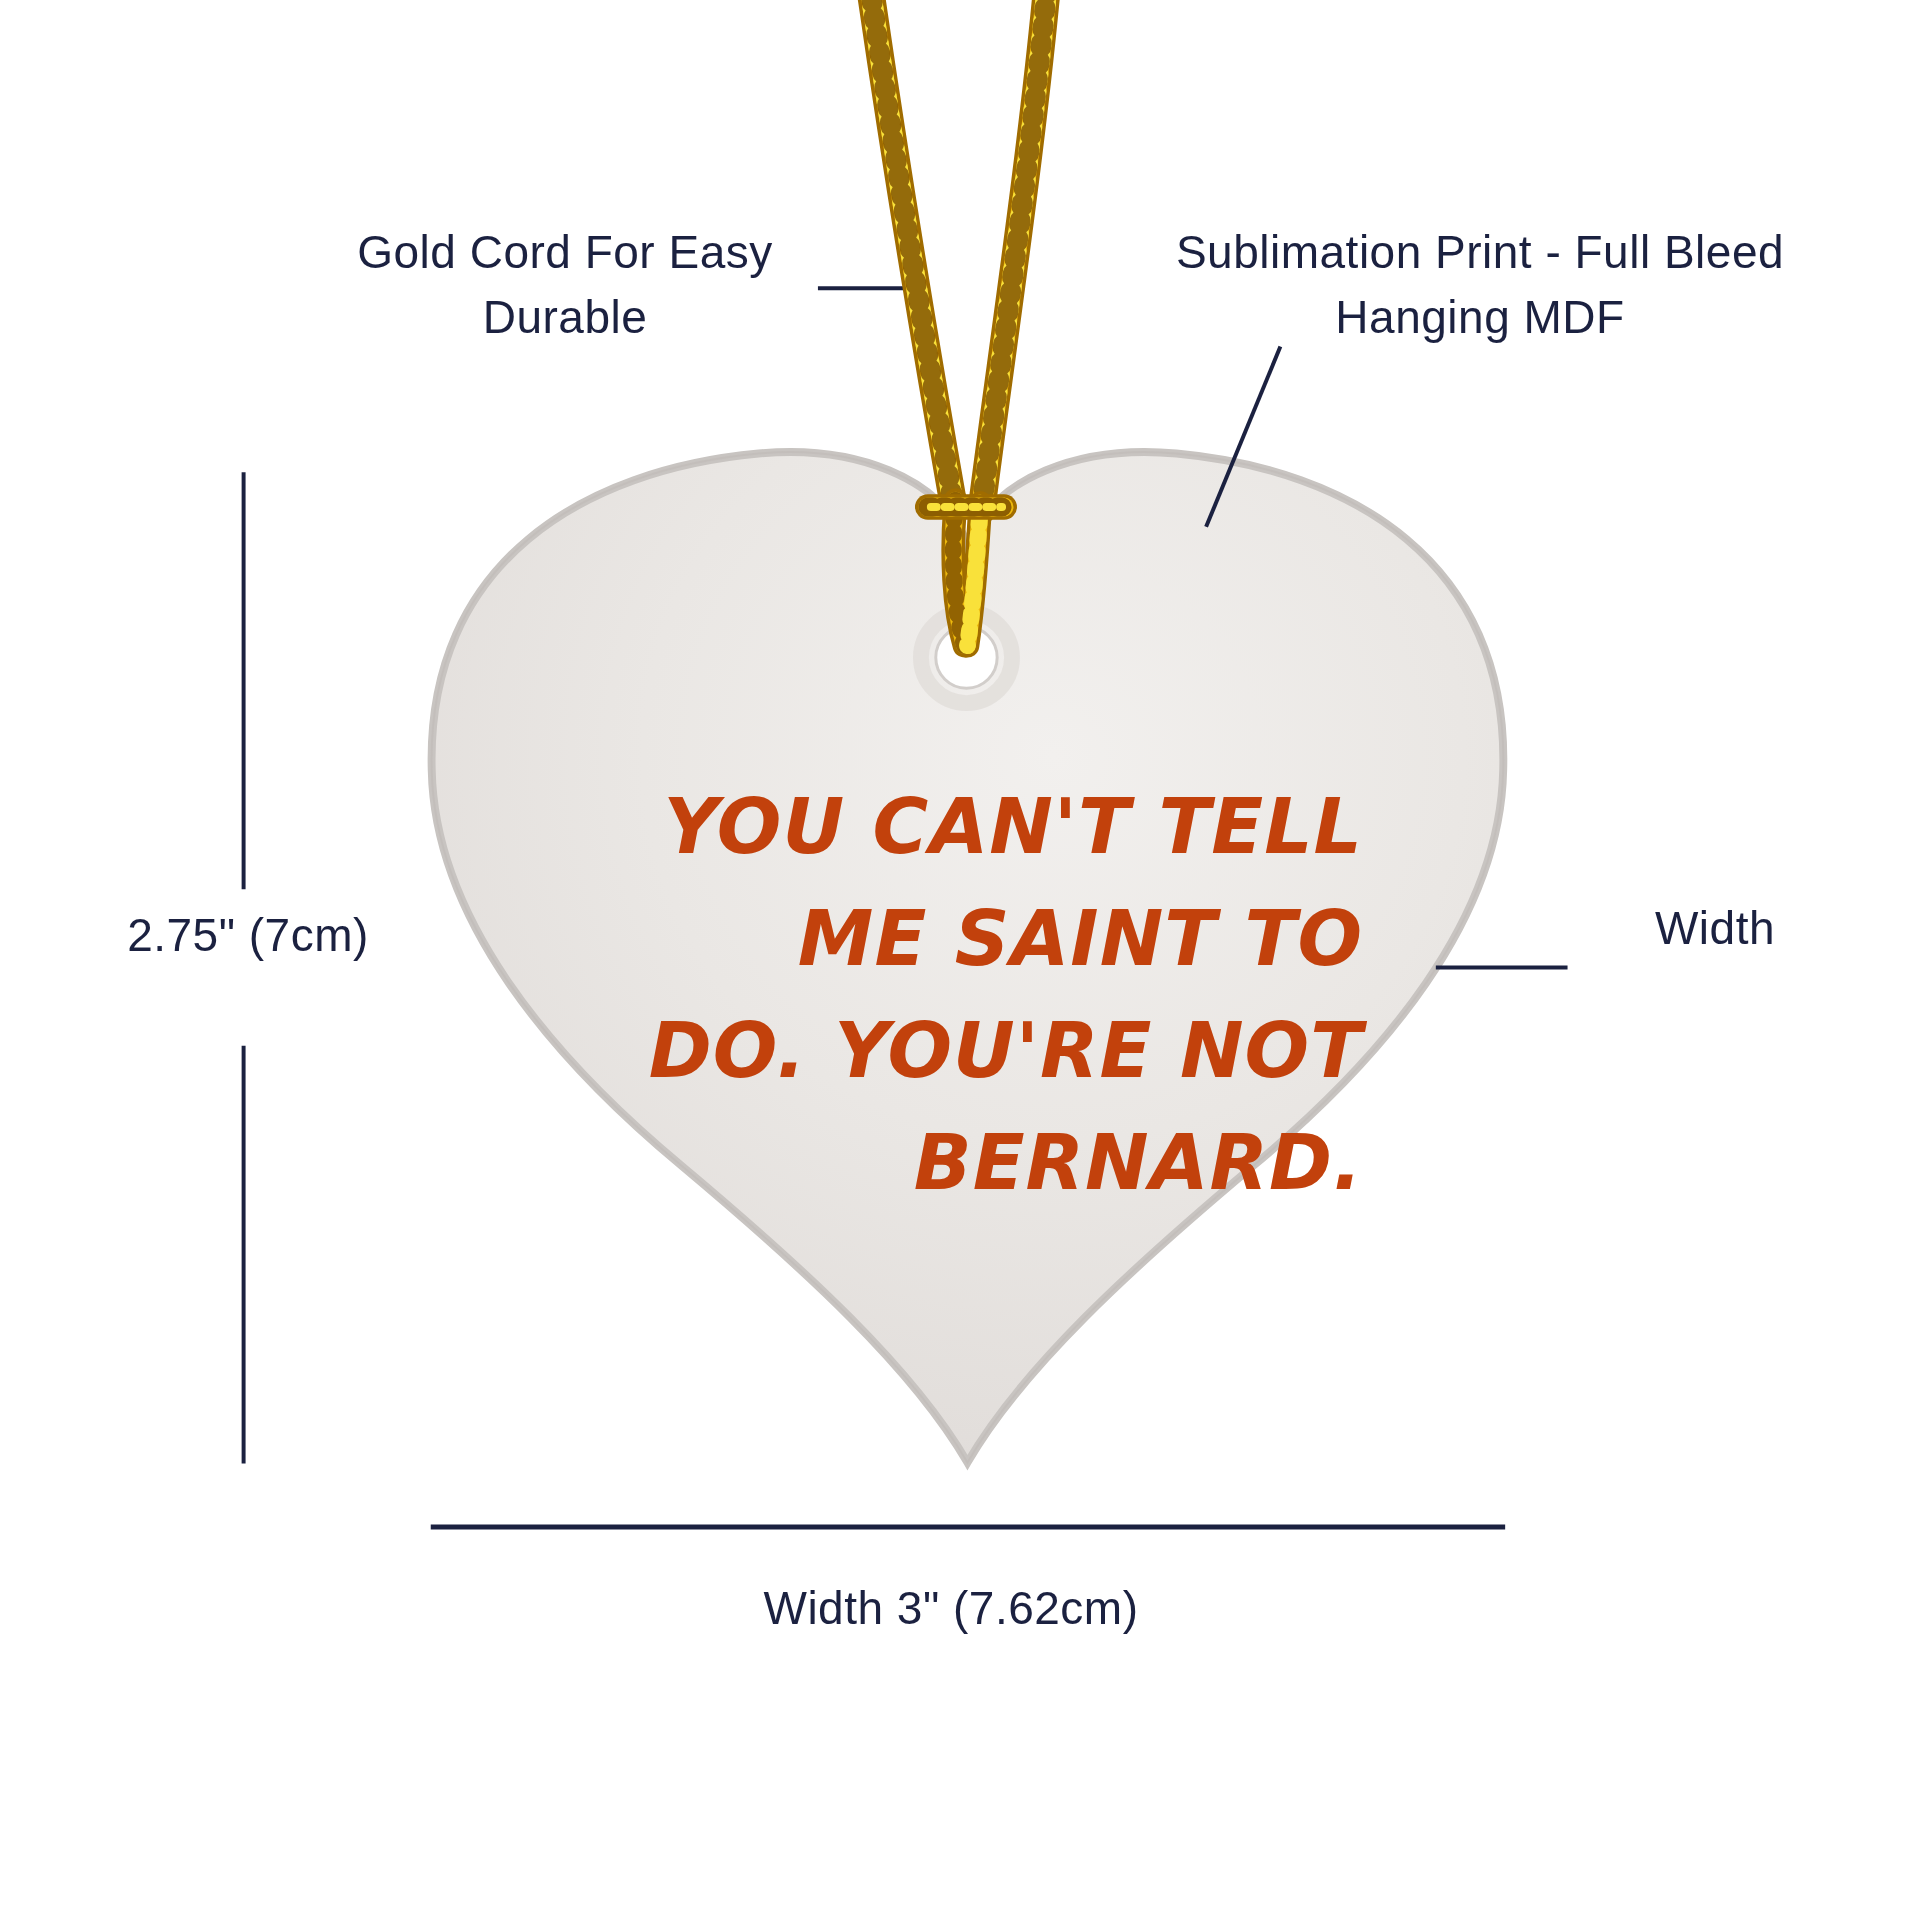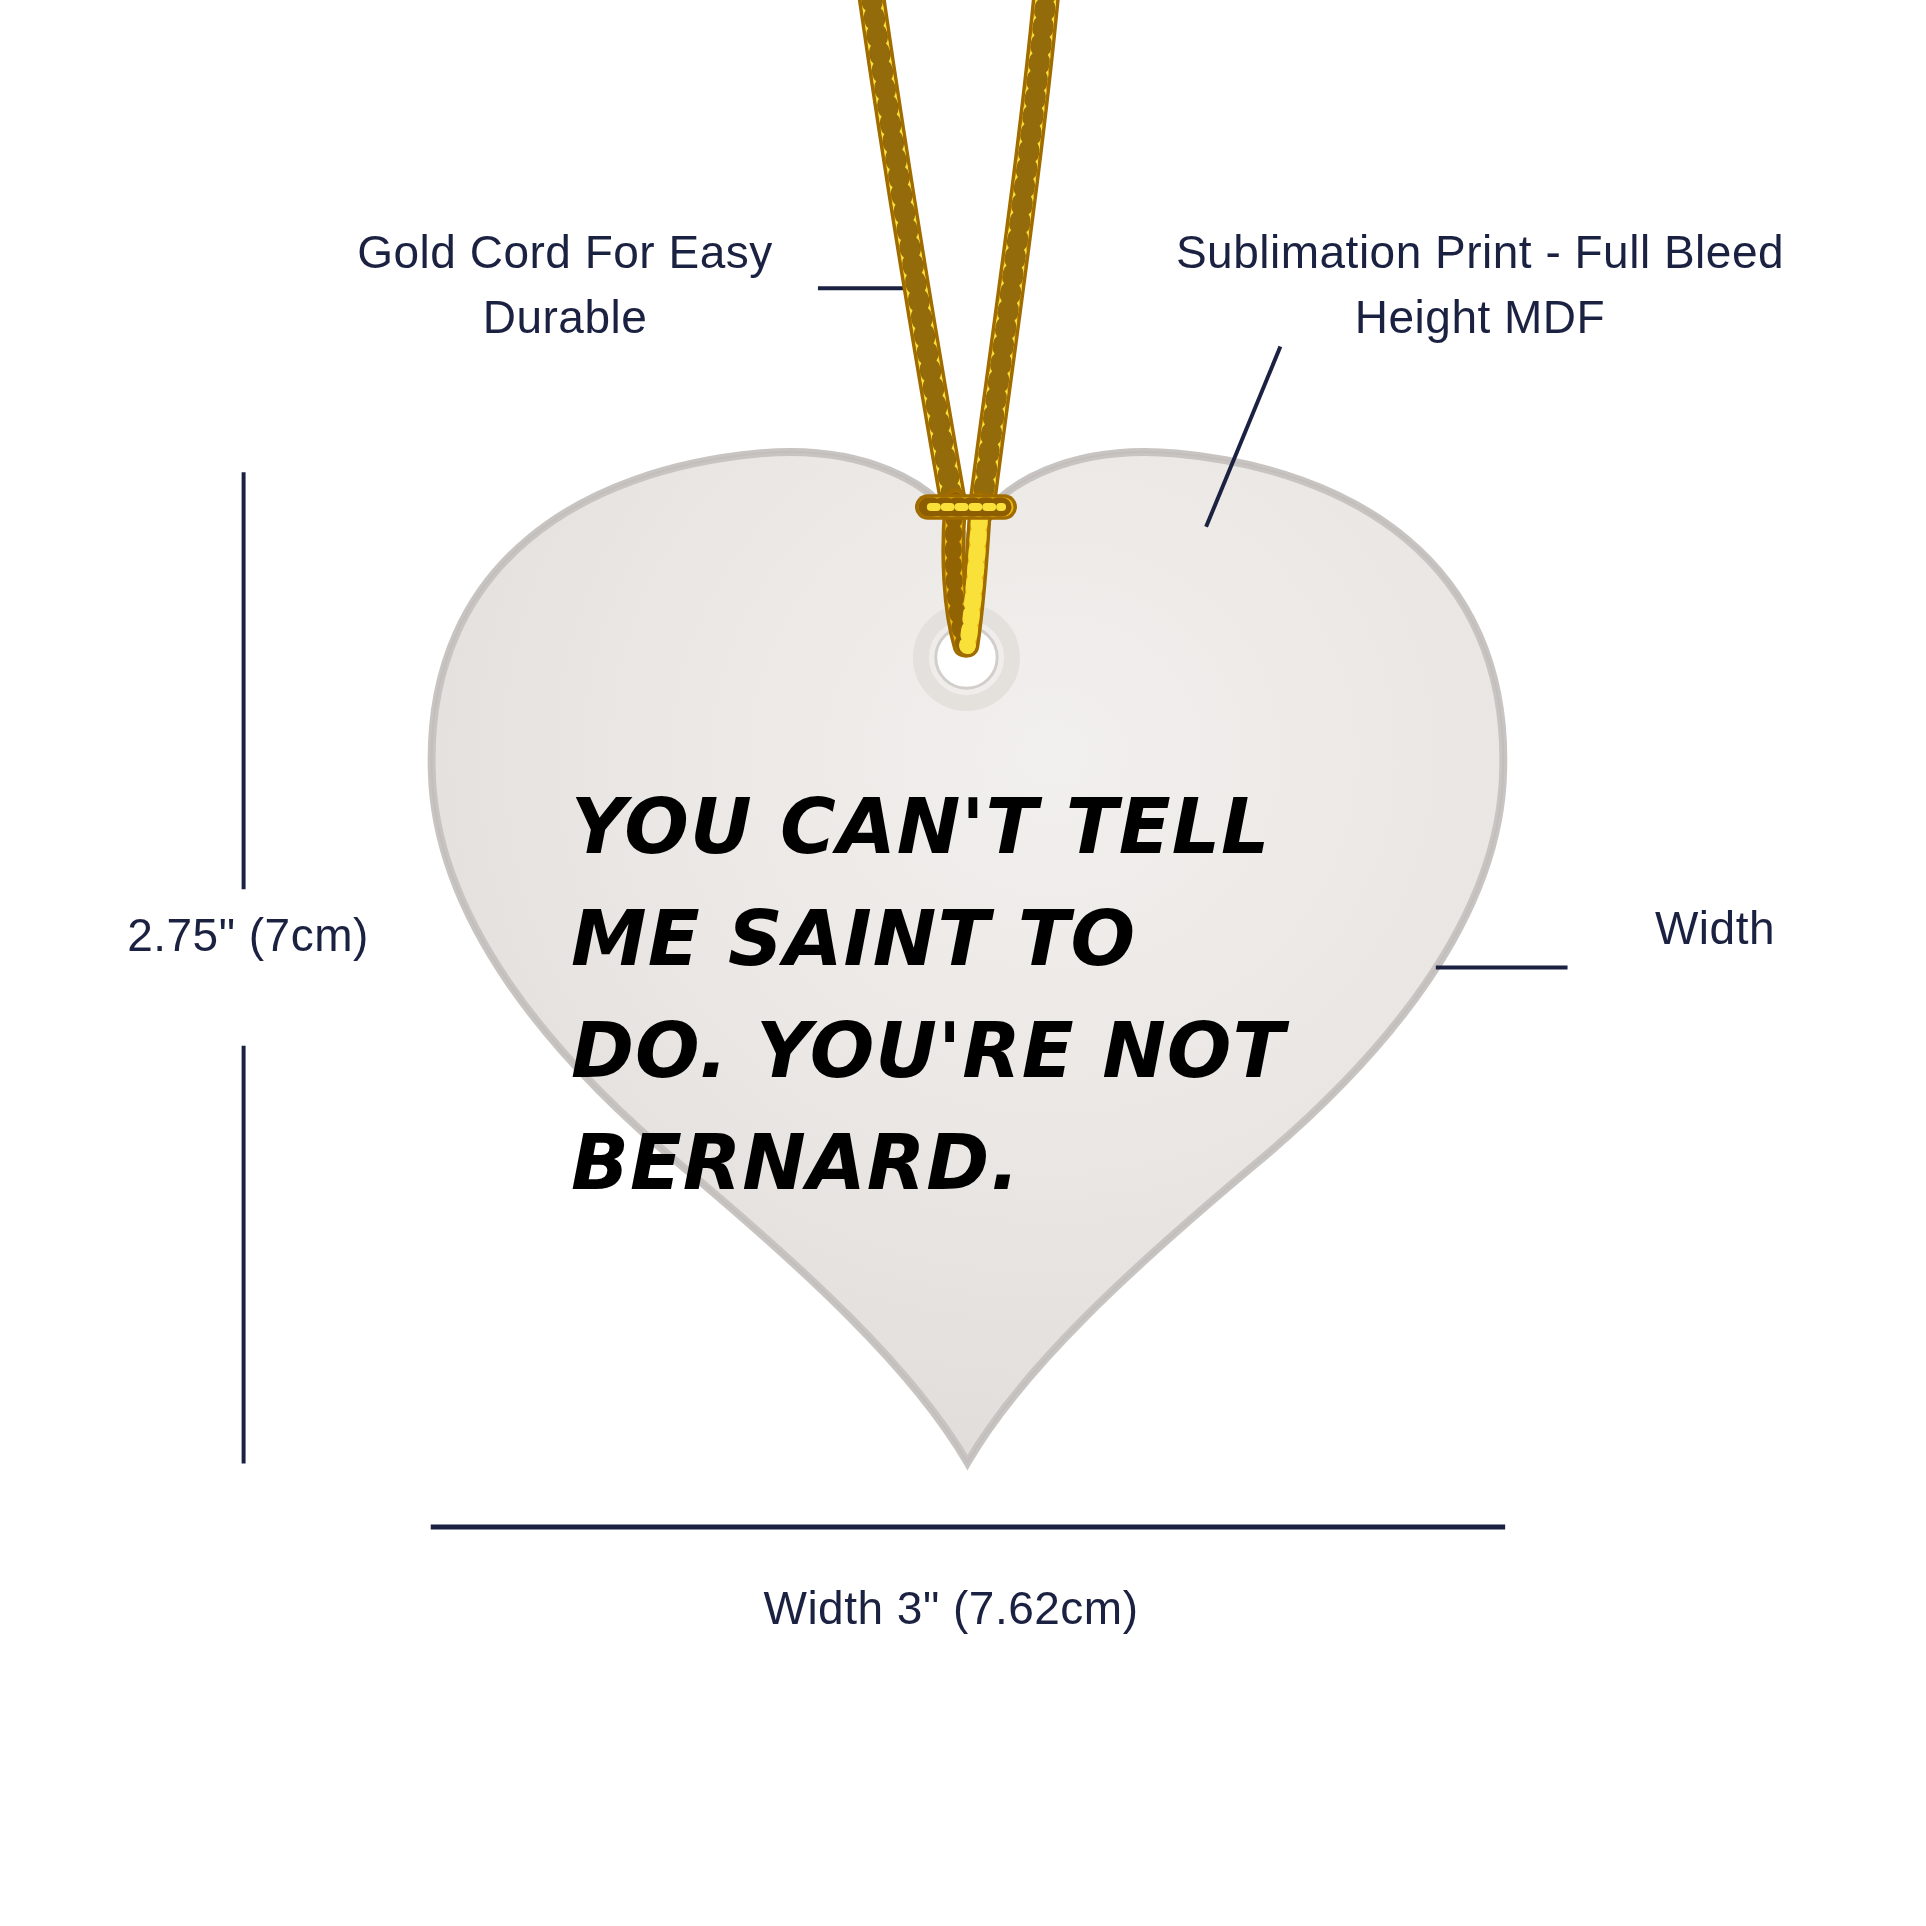--- a/index.html
+++ b/index.html
@@ -15,22 +15,22 @@
     position:absolute;
     color:#1b2140;
     font-size:46px;
     line-height:65px;
     text-align:center;
     letter-spacing:0.5px;
   }
   .quote{
     position:absolute;
     left:571px;top:771px;width:792px;
-    text-align:left;
-    color:#000000;
+    text-align:right;
+    color:#c2410c;
     font-family:"DejaVu Sans", sans-serif;
     font-weight:bold;
     font-style:italic;
     font-size:76px;
     letter-spacing:1px;
   }
   .quote div{height:112px;line-height:112px;white-space:nowrap;}
 </style>
 </head>
 <body>
@@ -112,21 +112,21 @@
     </g>
   </svg>
 
   <div class="label" style="left:268px;top:220px;width:594px;">
     <div>Gold Cord For Easy</div>
     <div>Durable</div>
   </div>
 
   <div class="label" style="left:1084px;top:220px;width:792px;text-align:center;">
     <div>Sublimation Print - Full Bleed</div>
-    <div>Height MDF</div>
+    <div>Hanging MDF</div>
   </div>
 
   <div class="label" style="left:50px;top:903px;width:396px;">
     <div>2.75" (7cm)</div>
   </div>
 
   <div class="label" style="left:1517px;top:896px;width:396px;">
     <div>Width</div>
   </div>
 

